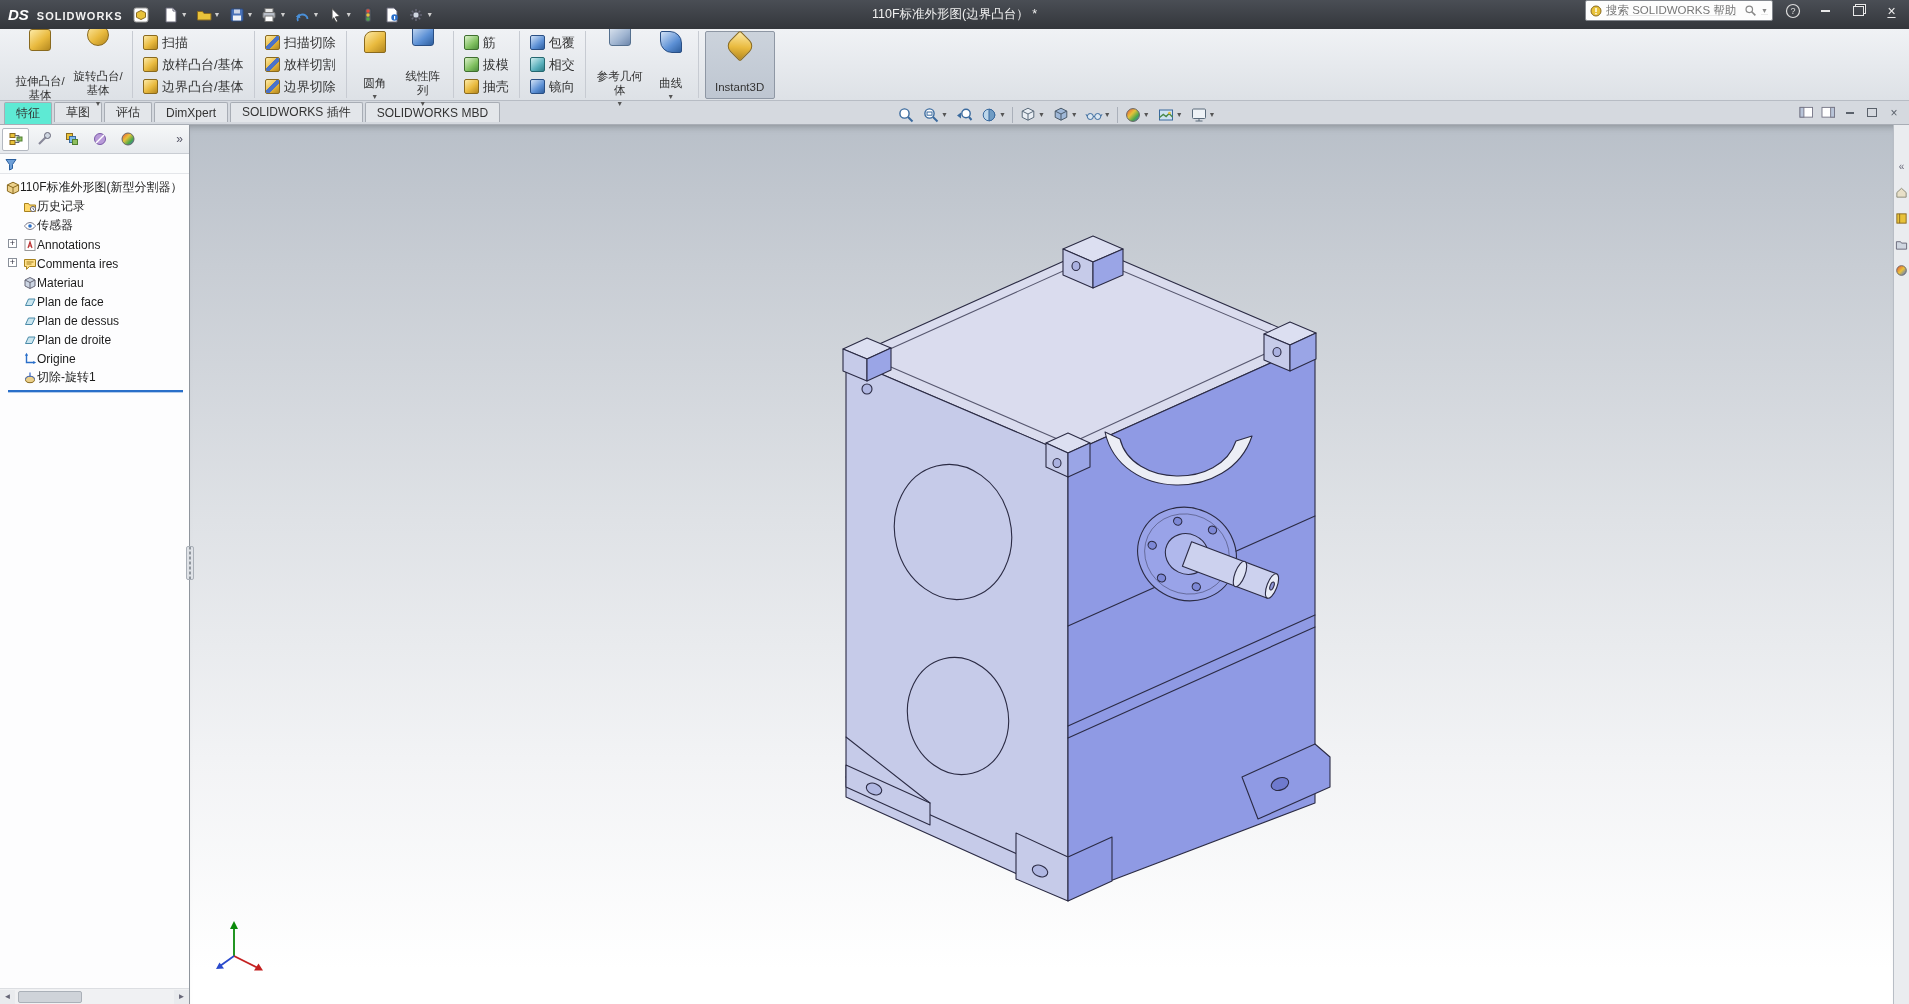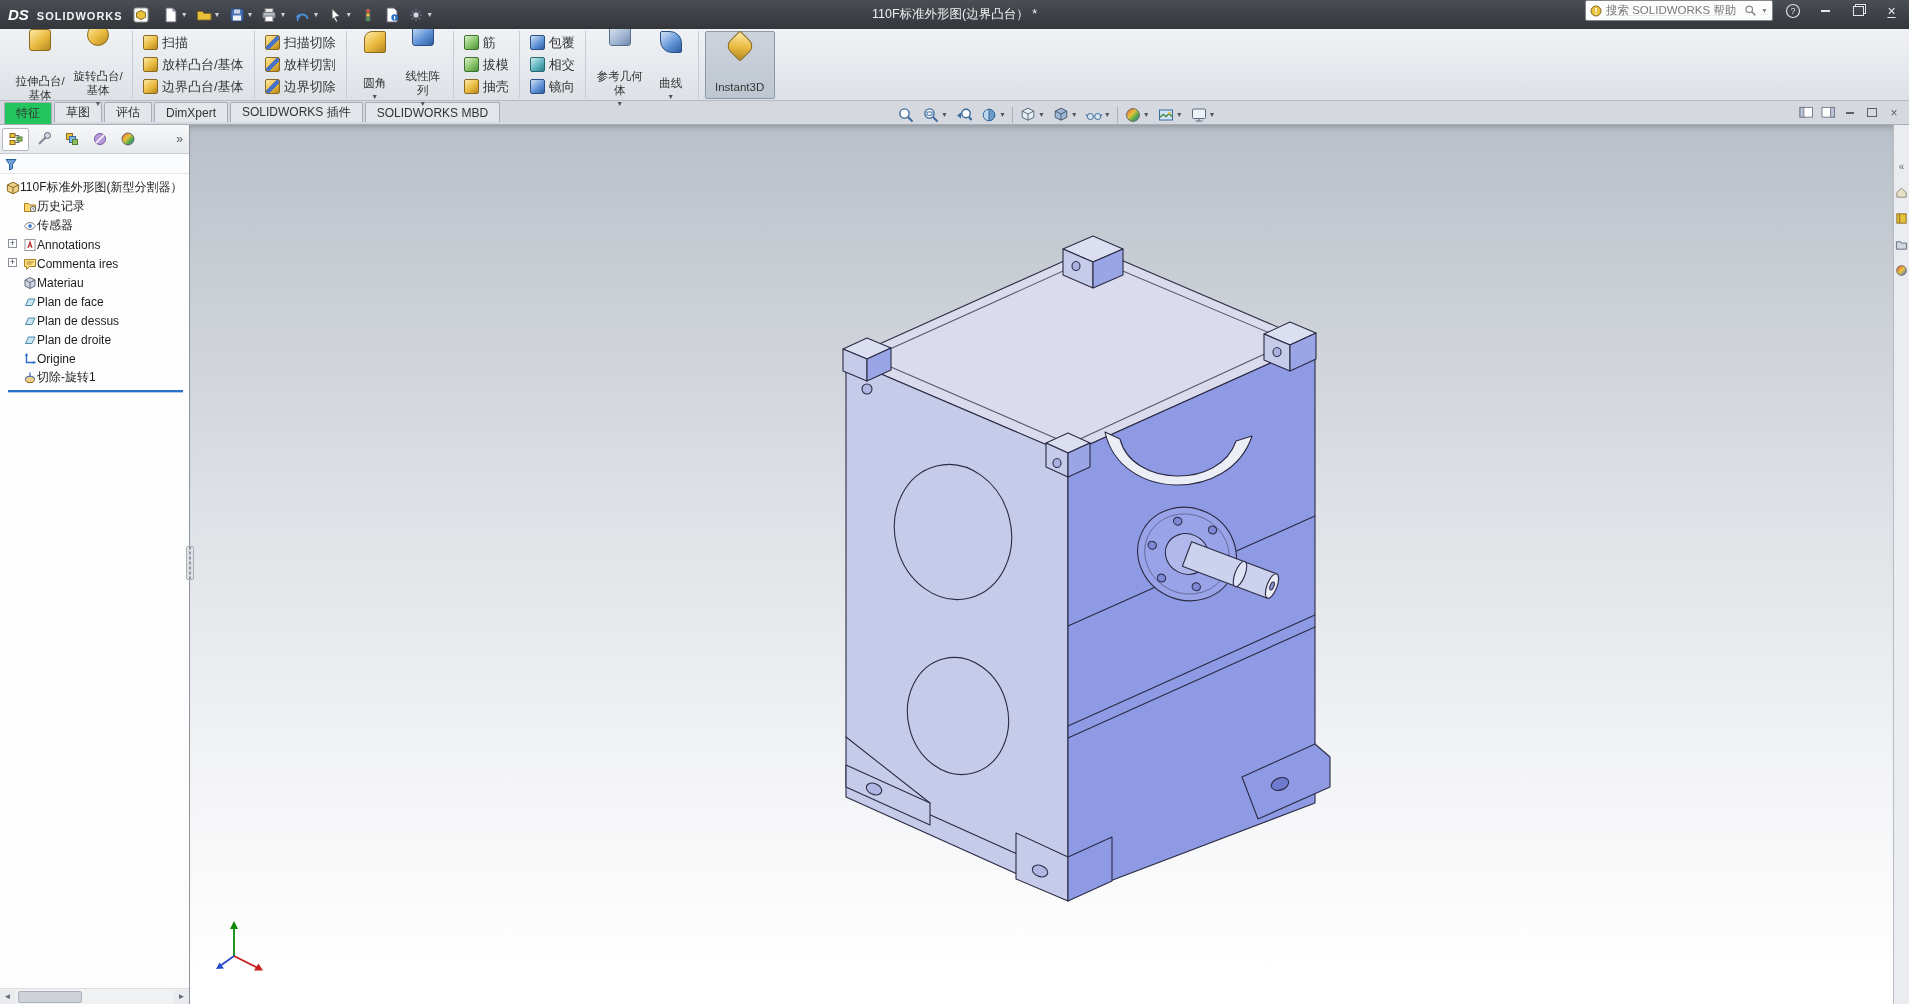--- a/index.html
+++ b/index.html
@@ -41,21 +41,21 @@
   .ic-blue{background:linear-gradient(140deg,#d2e2f6,#5c90d5 60%,#2f5f9e);border:1px solid #2a4f84;}
   .ic-green{background:linear-gradient(140deg,#dbf1ca,#80c060 60%,#4f8f3f);border:1px solid #3f6f2f;}
   .ic-gray{background:linear-gradient(140deg,#f2f2f2,#b9bdc5 60%,#878d97);border:1px solid #696f77;}
   .ic-ref{background:linear-gradient(140deg,#e2e9f2,#a0b5d1 60%,#6e87ac);border:1px solid #55708f;}
   .ic-teal{background:linear-gradient(140deg,#d0eef0,#59b0bc 60%,#2e7d88);border:1px solid #256870;}
   
   #tabband{position:absolute;left:0;top:101px;width:100%;height:24px;background:#d5d9df;border-bottom:1px solid #a8adb5;z-index:20;box-sizing:border-box;}
   #tabs{position:absolute;left:4px;bottom:0;display:flex;}
   .tab{height:19px;display:flex;align-items:center;padding:0 11px;margin-right:2px;background:#e3e6ea;
        border:1px solid #a8adb5;border-bottom:none;border-radius:2px 2px 0 0;color:#333;font-size:12px;}
-  .tab.active{background:#22c55e;height:21px;}
+  .tab.active{background:#5eead4;height:21px;}
   #band-right{position:absolute;right:6px;top:3px;display:flex;gap:4px;align-items:center;}
   .bicon{width:18px;height:17px;display:flex;align-items:center;justify-content:center;border-radius:2px;color:#5a616b;}
   
   #hud{position:absolute;left:896px;top:104px;height:21px;display:flex;align-items:center;gap:5px;z-index:26;}
   .hbtn{display:flex;align-items:center;gap:1px;padding:1px;border-radius:2px;}
   .hsep{width:1px;height:16px;background:#aab0ba;}
   
   #leftpanel{position:absolute;left:0;top:125px;width:189px;bottom:0;background:#fdfdfe;border-right:1px solid #8f959d;box-sizing:content-box;z-index:10;}
   .panel-tabs{height:24px;display:flex;align-items:center;gap:1px;padding:2px 2px;background:linear-gradient(#f6f7f8,#e6e9ed);border-bottom:1px solid #c9cdd3;}
   .ptab{width:25px;height:21px;display:flex;align-items:center;justify-content:center;border-radius:2px;border:1px solid transparent;}

